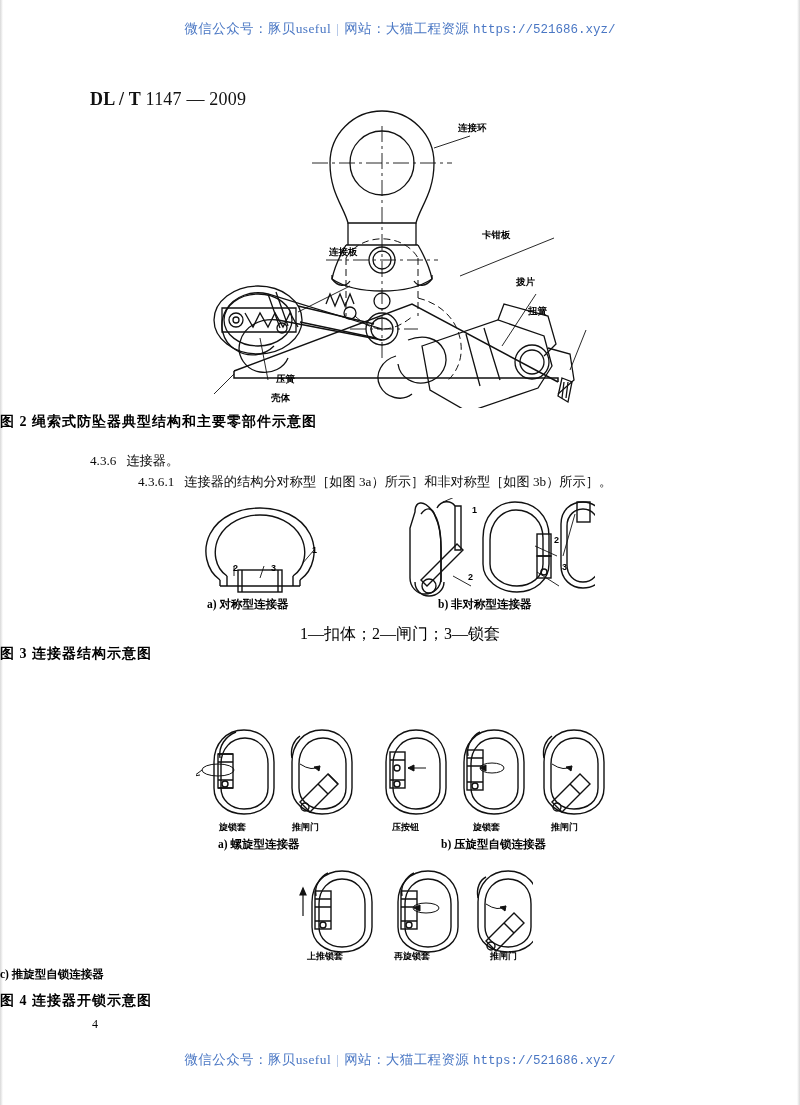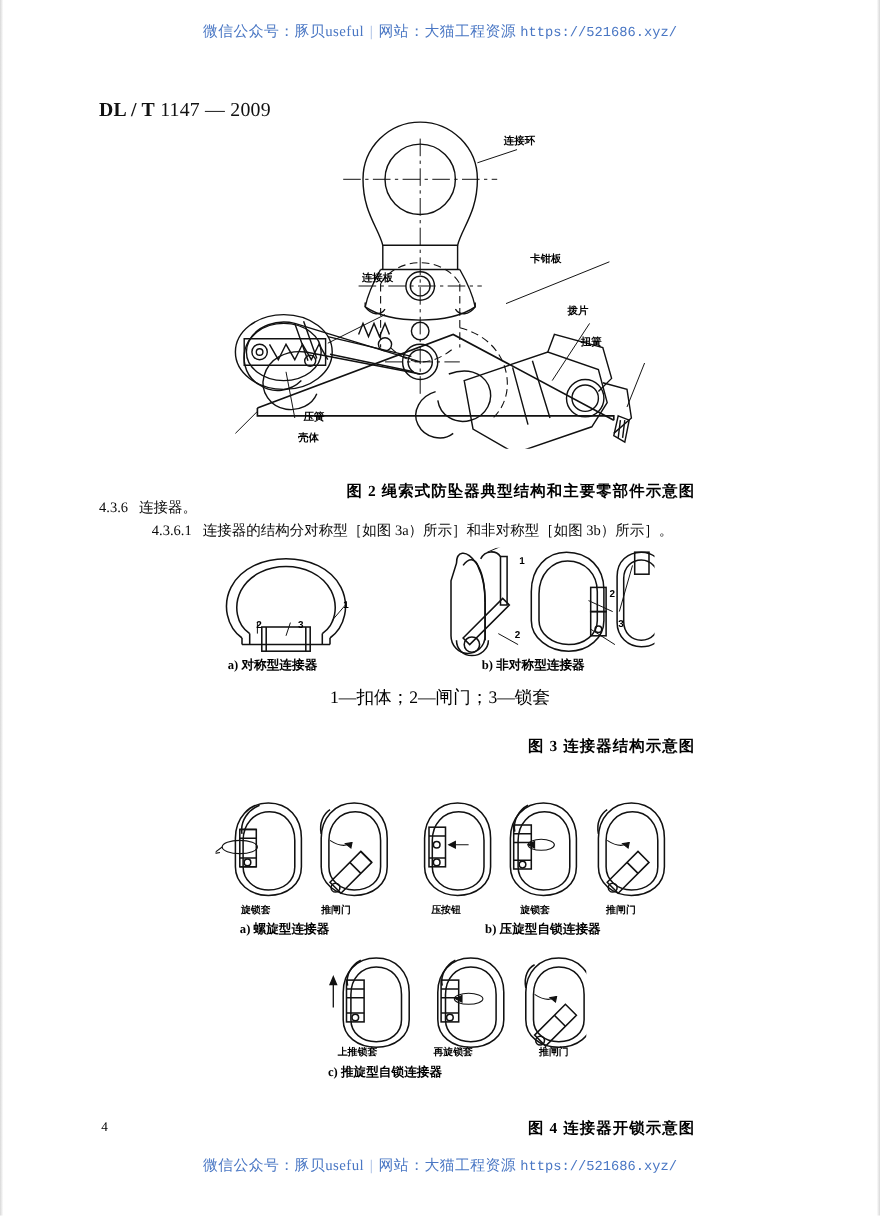--- a/index.html
+++ b/index.html
@@ -80,27 +80,26 @@
     font-family: "Liberation Serif", "DejaVu Serif", serif;
     text-align: justify;
   }
   .clause-num { margin-right: 10px; }
 
   
   .fig-caption {
     position: absolute;
     left: 0;
     width: 632px;
-    text-align: right;
+    text-align: left;
     font-weight: bold;
     font-size: 14px;
     color: #000;
     font-family: "Liberation Serif", "DejaVu Serif", serif;
     letter-spacing: 1px;
-    margin-top: 25px;
   }
   .fig-legend {
     position: absolute;
     left: 0;
     width: 800px;
     text-align: center;
     font-size: 16px;
     color: #000;
     font-family: "Liberation Serif", "DejaVu Serif", serif;
   }
@@ -455,21 +454,21 @@
         <path d="M198 38 q12 8 20 2"></path>
         <path d="M218 40 l-6 1 l5 4 z" fill="#111"></path>
       </g>
     </svg>
   </div>
 
   <div class="fig-label" style="left:307px; top:950px;">上推锁套</div>
   <div class="fig-label" style="left:394px; top:950px;">再旋锁套</div>
   <div class="fig-label" style="left:490px; top:950px;">推闸门</div>
 
-  <div class="sub-caption" style="left:0px; top:967px; width:700px; text-align:center;">c) 推旋型自锁连接器</div>
+  <div class="sub-caption" style="left:0px; top:967px; width:700px; ">c) 推旋型自锁连接器</div>
 
   <div class="fig-caption" style="top:992px;">图 4    连接器开锁示意图</div>
 
   <div class="page-number">4</div>
 
   <div class="watermark watermark-bottom">
     <span>微信公众号：豚贝useful</span><span class="sep">|</span><span>网站：大猫工程资源</span> <span class="url">https://521686.xyz/</span>
   </div>
 
 </div>

